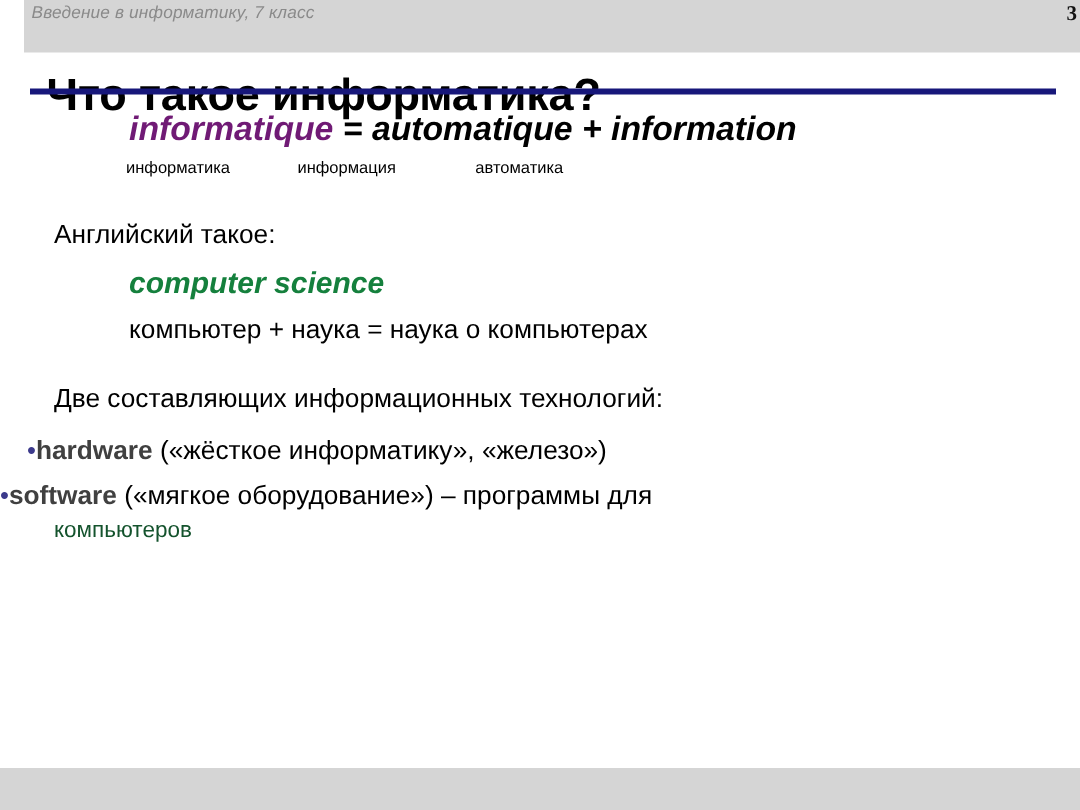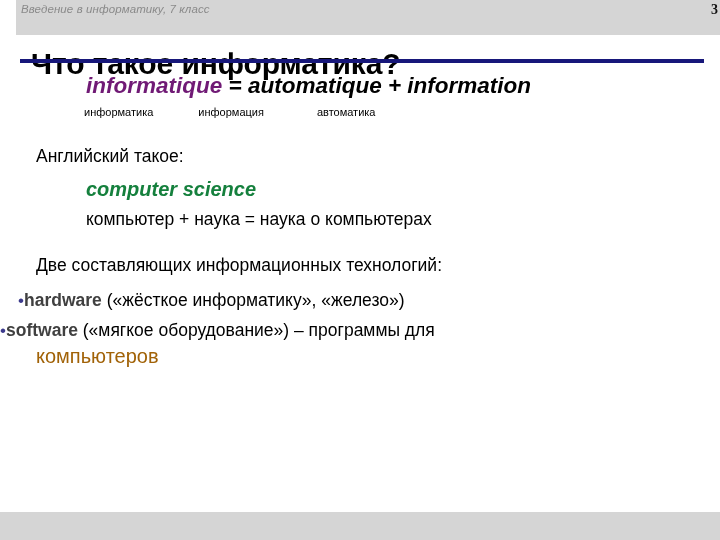--- a/index.html
+++ b/index.html
@@ -135,22 +135,22 @@
     font-size: 17px;
     line-height: 1;
   }
   .term-en {
     color: #404040;
     font-weight: bold;
   }
   .bullet-continuation {
     position: absolute;
     left: 36px; top: 345px;
-    font-size: 20px;
-    color: #a16207;
+    font-size: 15px;
+    color: #14532d;
     white-space: nowrap;
   }
 
   
   .footer-bar {
     position: absolute;
     left: 0; top: 512px;
     width: 720px;
     height: 28px;
     background: #d5d5d5;

